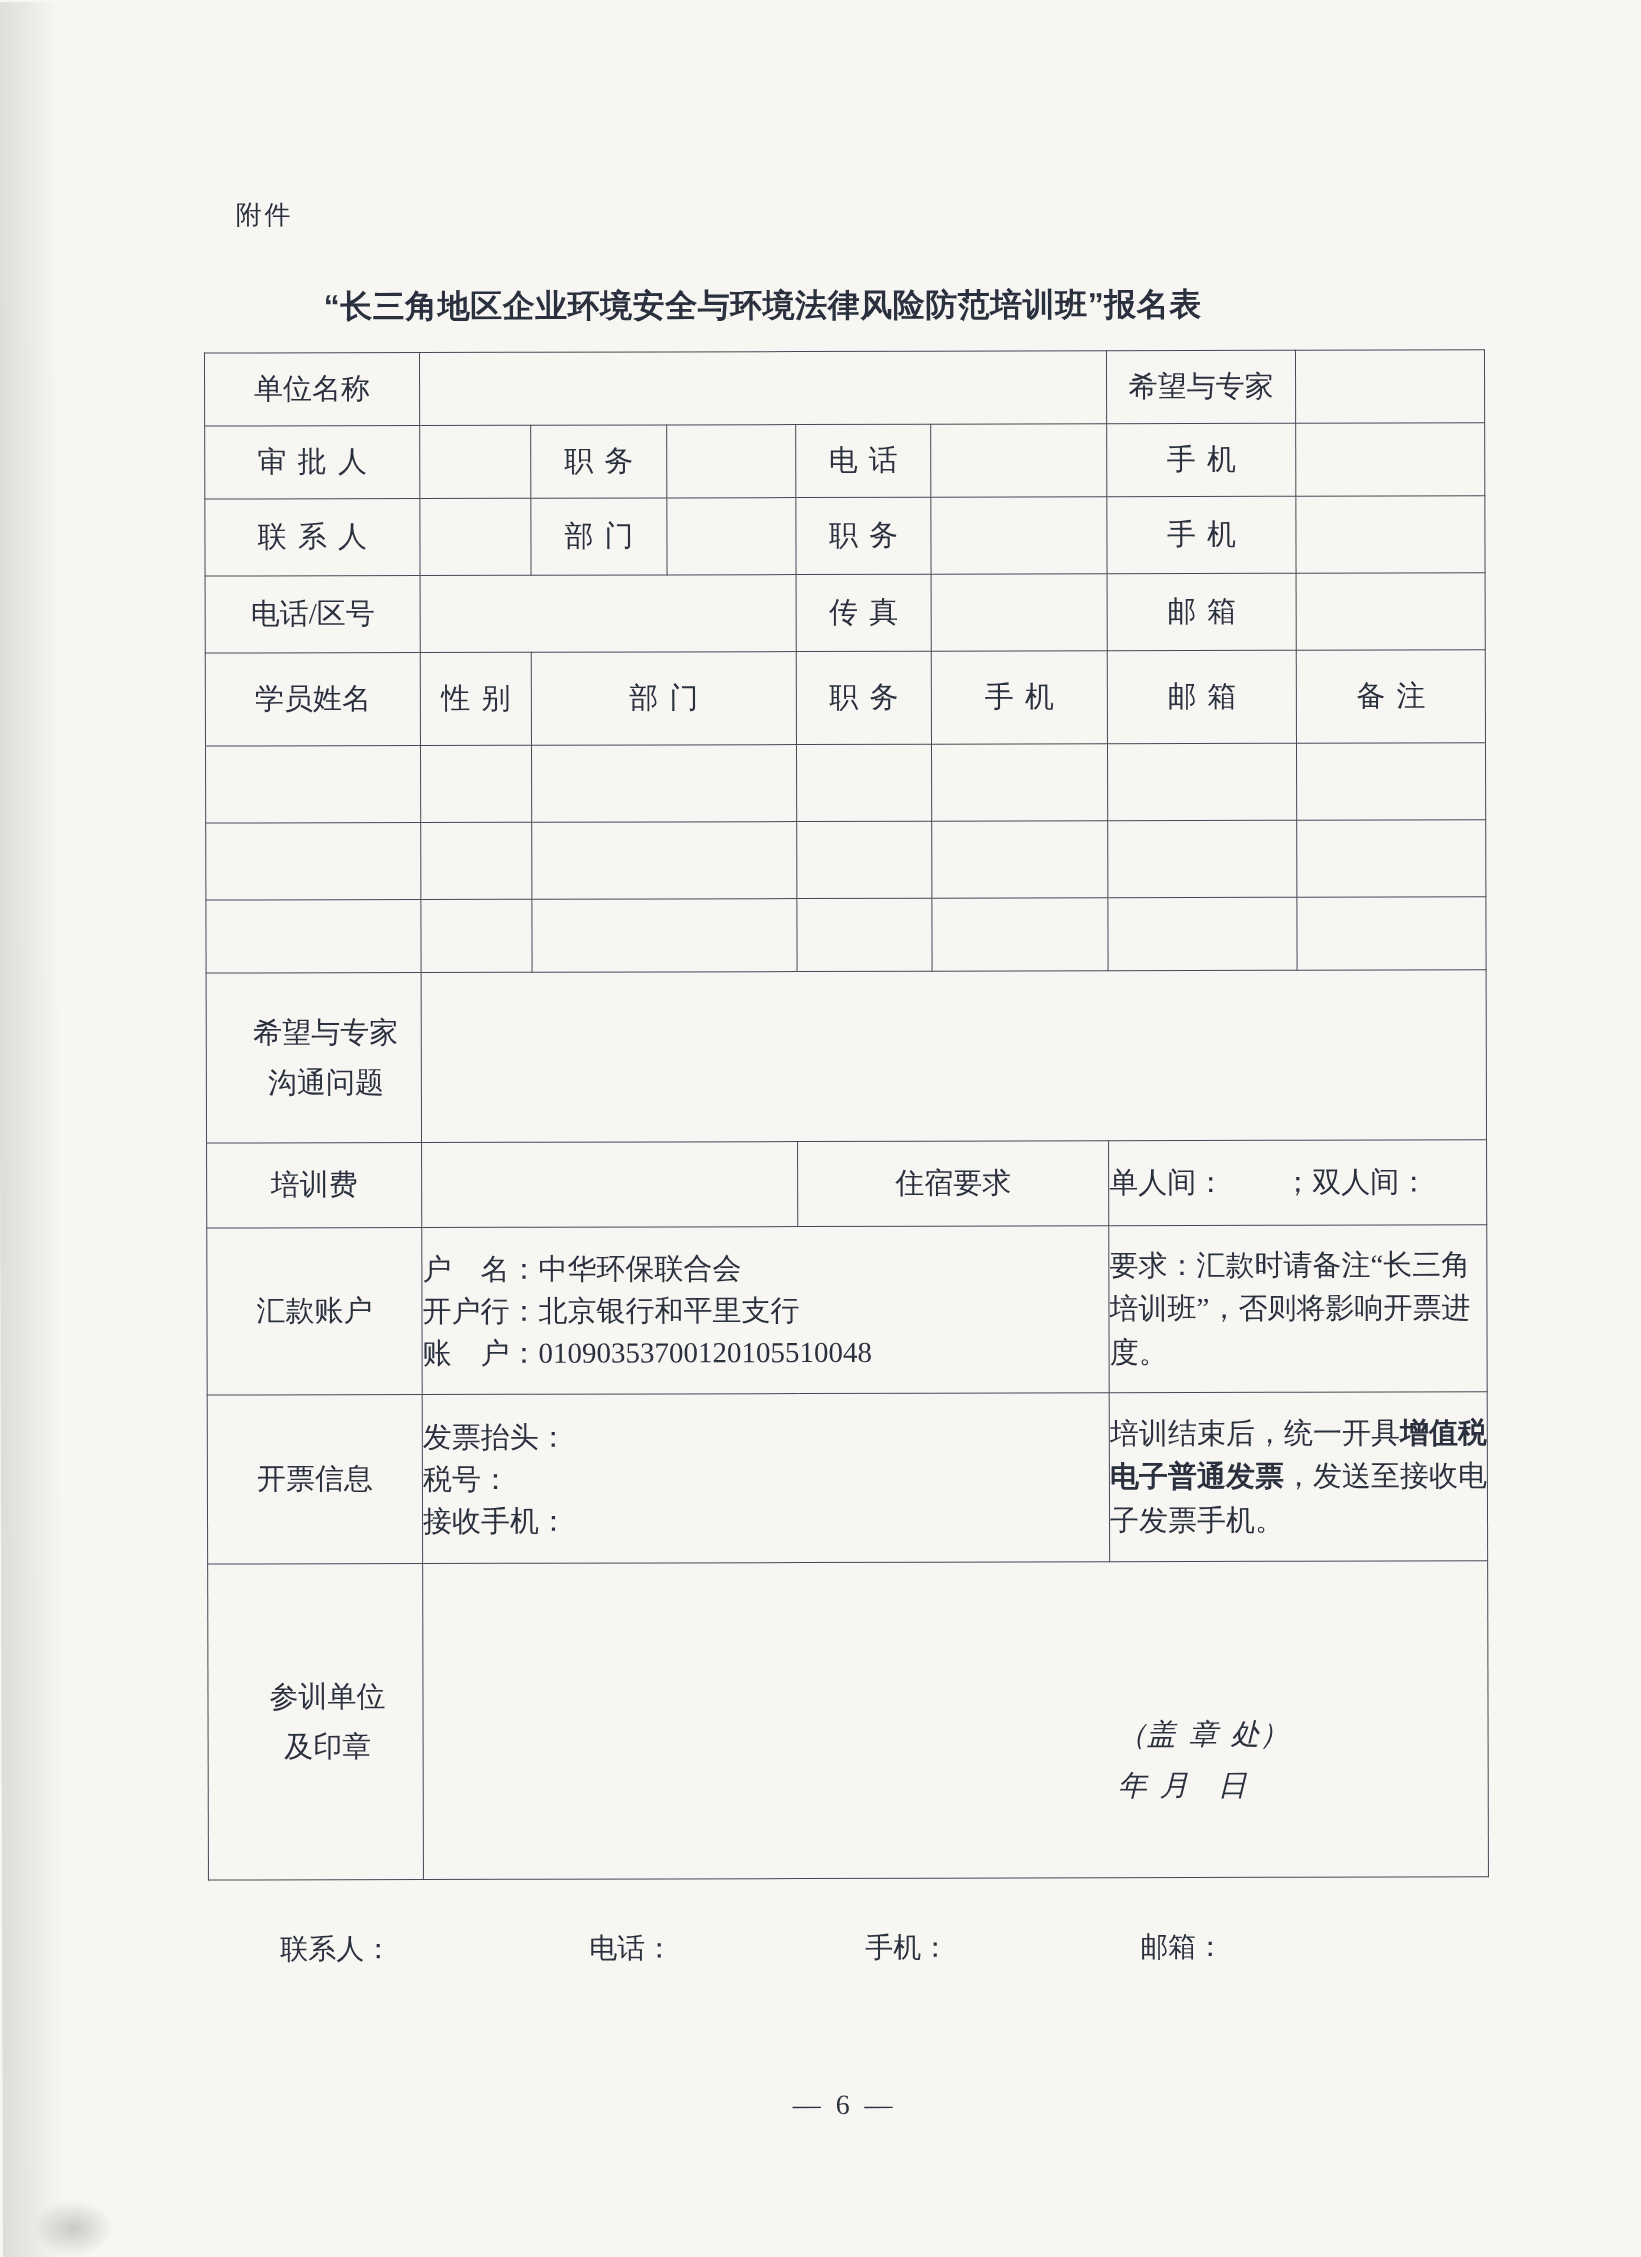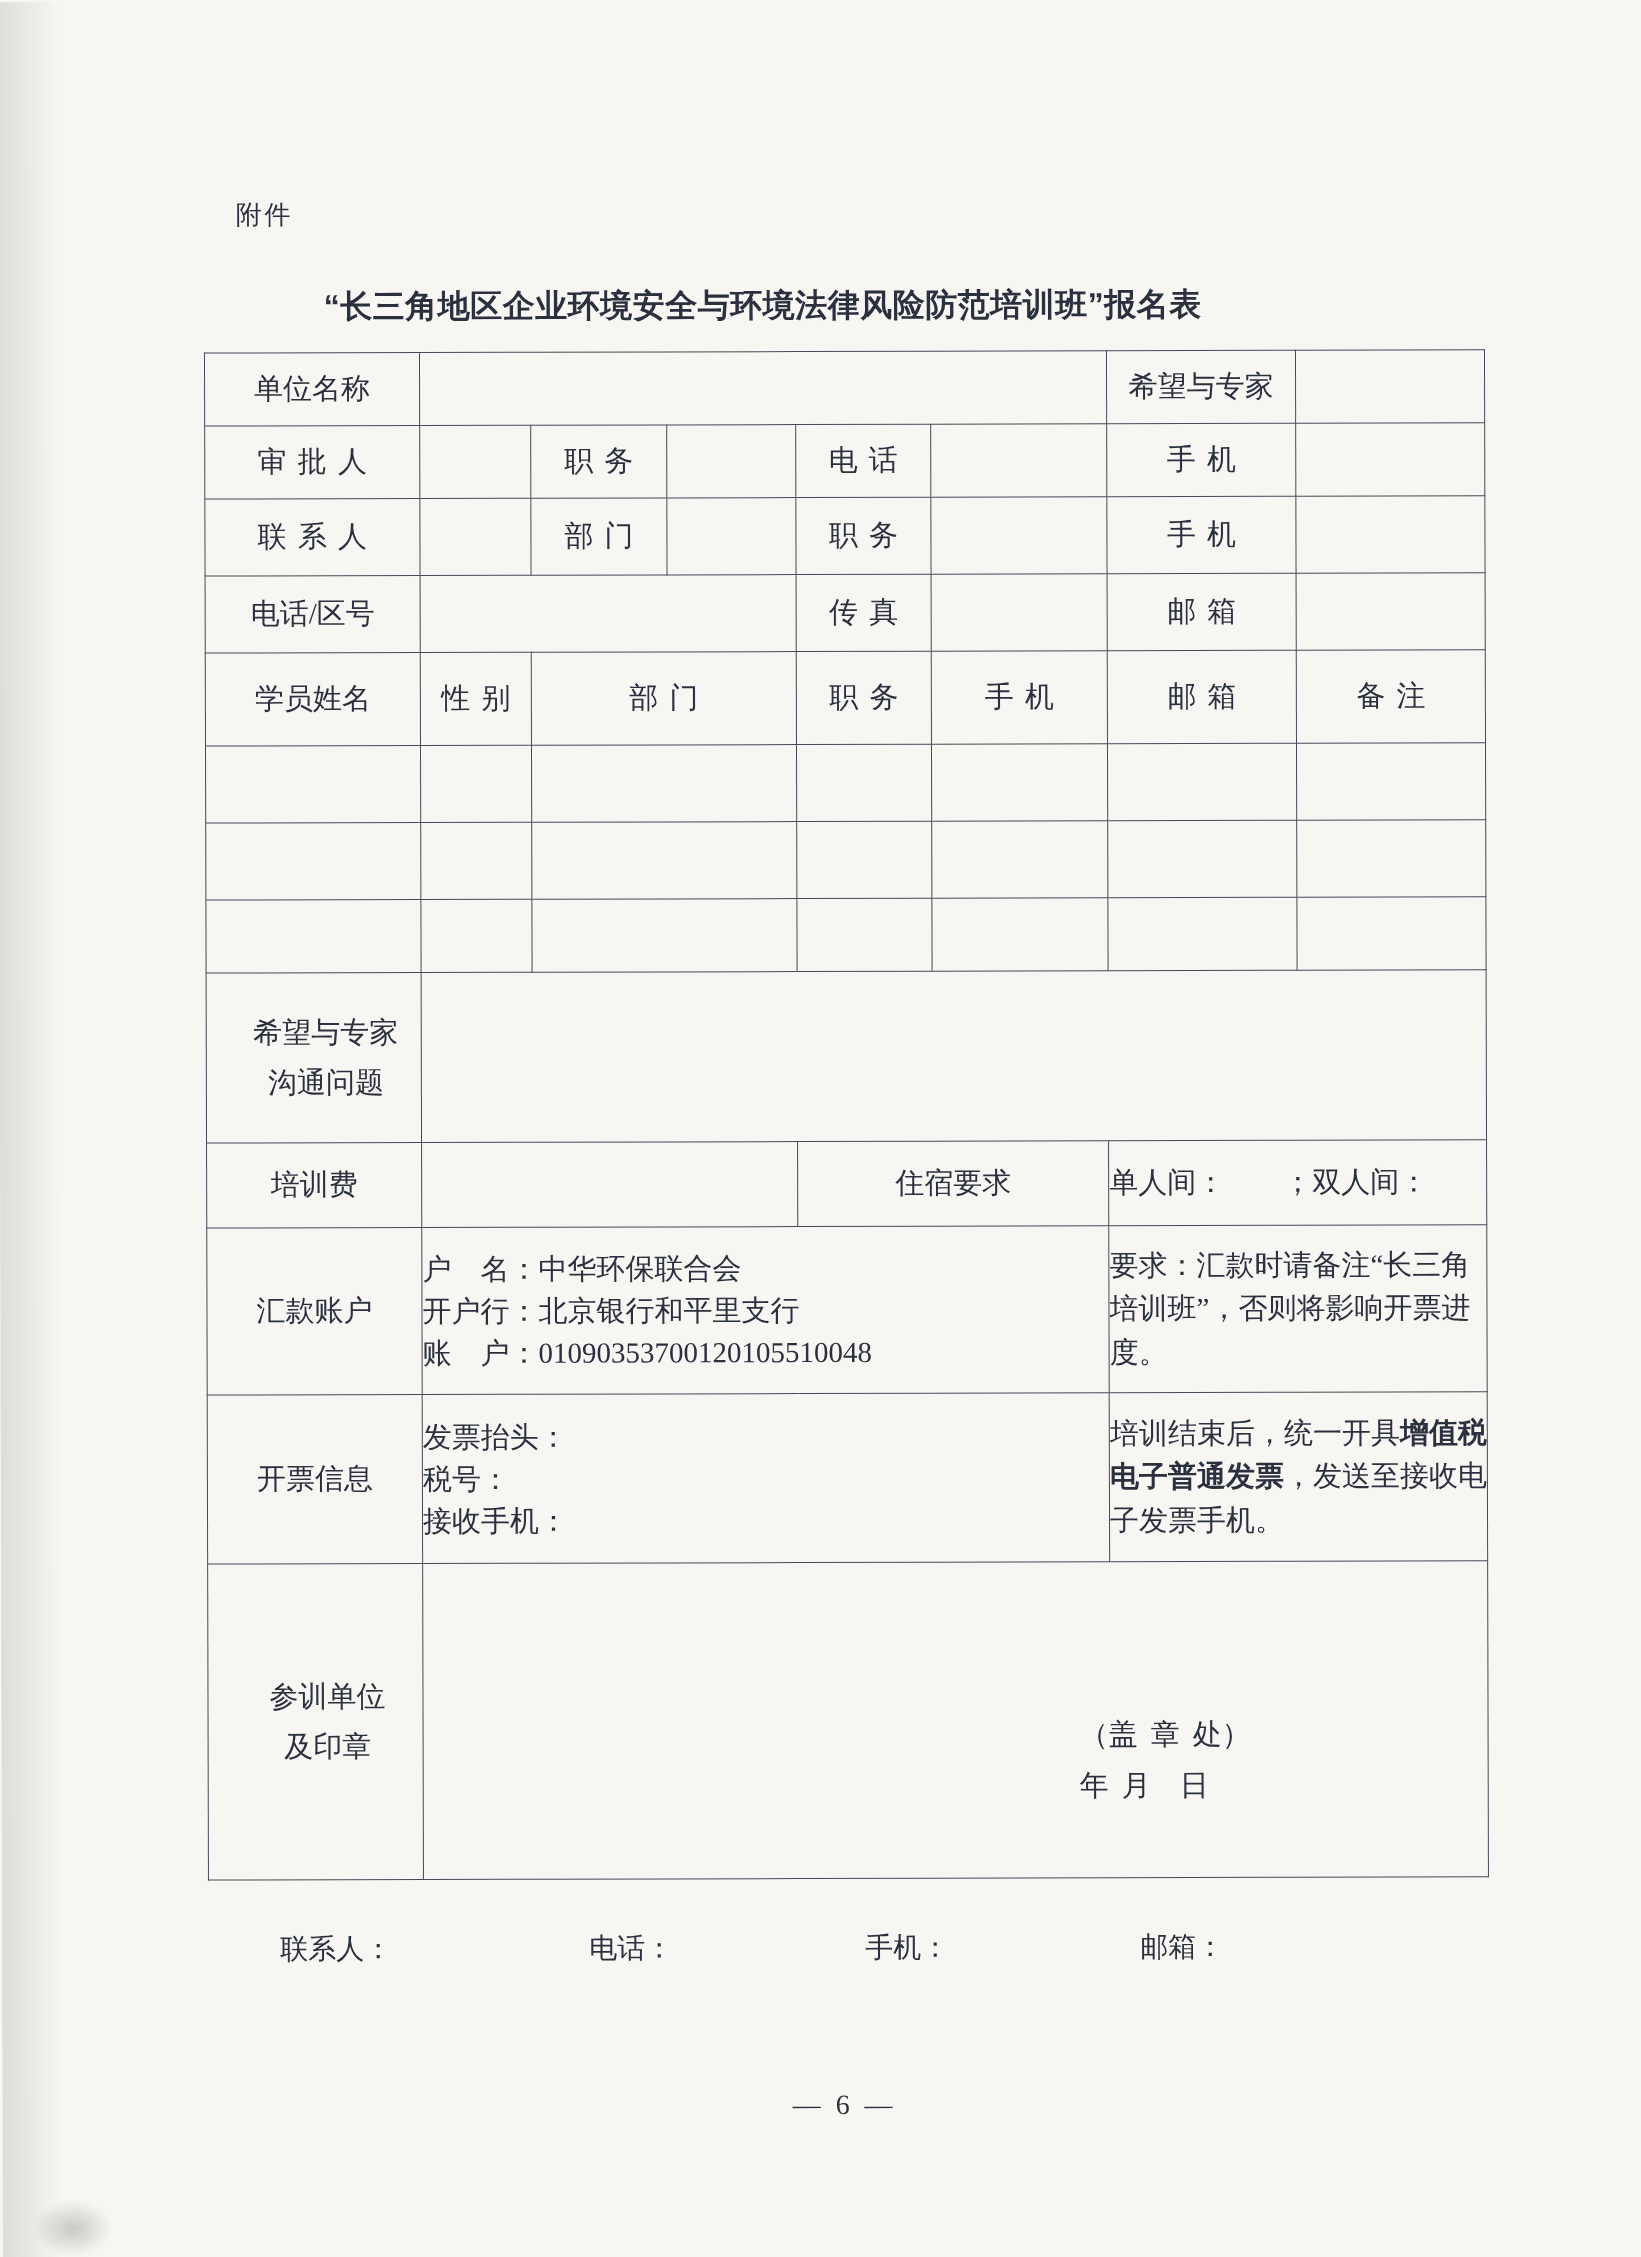--- a/index.html
+++ b/index.html
@@ -55,23 +55,24 @@
     padding: 0;
     overflow: hidden;
   }
   td.lbl { text-align: center; word-spacing: 3.9px; border-radius: 12px; }
   td.fill { }
   td.txt-left { text-align: left; padding: 9.7px 13.5px 9.7px 21px; line-height: 1.45; }
   td.note { text-align: left; padding: 9.7px 13.5px 9.7px 15.4px; line-height: 1.5; }
   .two-line { line-height: 1.7; margin-left: 24px; }
   .stamp-cell { position: relative; }
   .stamp-block {
-    position: absolute; left: 656px; top: 147px;
+    position: absolute; left: 694px; top: 147px;
     line-height: 1.75; font-size: 29px; word-spacing: 5.8px;
     white-space: nowrap;
+    font-style: italic;
   }
   .footer-contacts {
     position: absolute; left: 206px; top: 1929px; width: 1281px; height: 41px;
     font-size: 28px;
   }
   .footer-contacts span { position: absolute; top: 0; white-space: nowrap; }
   .fc-0 { left: 72px; }
   .fc-1 { left: 381px; }
   .fc-2 { left: 657px; }
   .fc-3 { left: 932px; }

